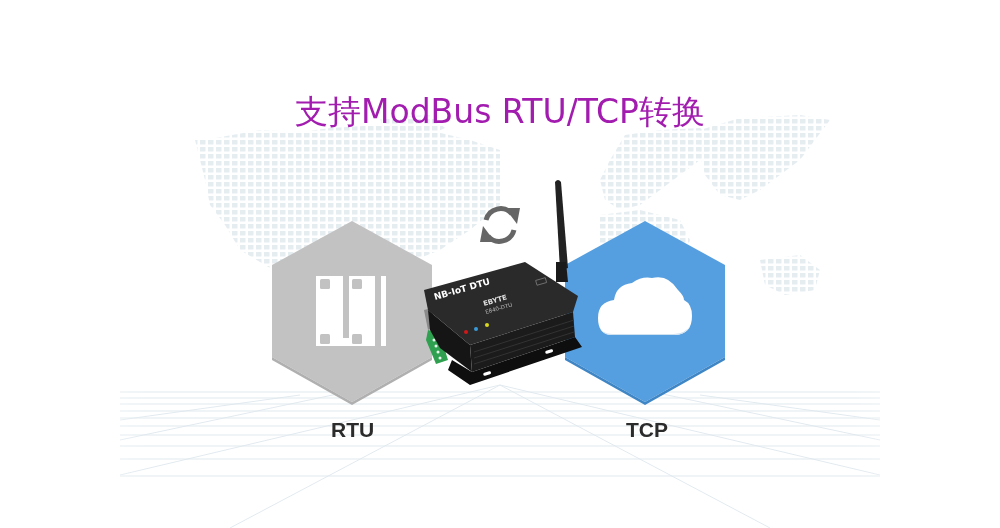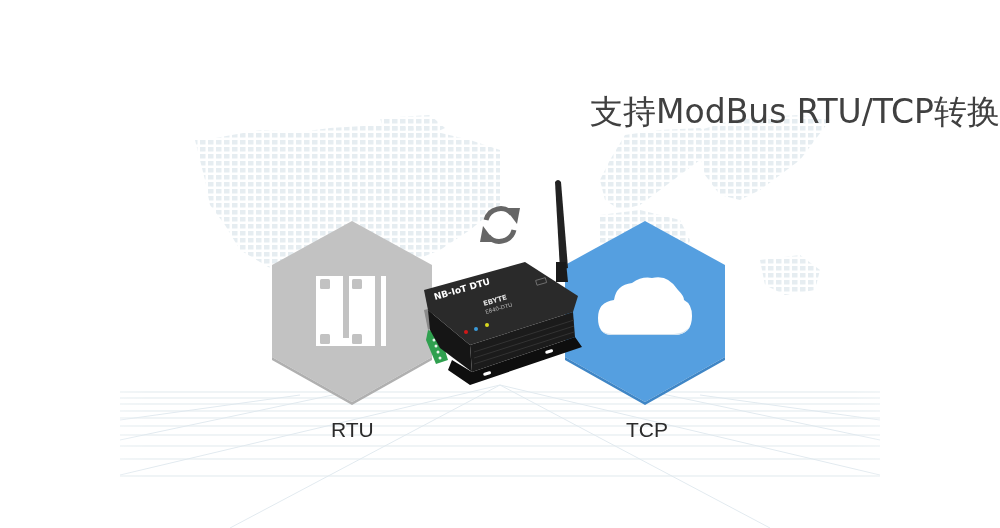--- a/index.html
+++ b/index.html
@@ -1,19 +1,19 @@
 <!DOCTYPE html>
 <html><head>
 <meta charset="utf-8">
 <style>
   html, body { margin: 0; padding: 0; }
   body { width: 1000px; height: 528px; position: relative; overflow: hidden; background: #ffffff; font-family: "DejaVu Sans", "Liberation Sans", sans-serif; }
-  .title { position: absolute; left: 0; right: 0; top: 68px; text-align: right; font-size: 33px; color: #404040; letter-spacing: 0px; font-weight: normal; }
+  .title { position: absolute; left: 0; right: 0; top: 68px; text-align: center; font-size: 33px; color: #a21caf; letter-spacing: 0px; font-weight: normal; }
   .bg-layer { position: absolute; left: 0; top: 0; width: 1000px; height: 528px; }
-  .label { position: absolute; font-size: 21px; color: #2b2b2b; font-family: "Liberation Sans", "DejaVu Sans", sans-serif; }
+  .label { position: absolute; font-size: 21px; color: #2b2b2b; font-family: "Liberation Sans", "DejaVu Sans", sans-serif; font-weight: bold; }
   .label-rtu { left: 331px; top: 418px; }
   .label-tcp { left: 626px; top: 418px; text-align: right; }
   .layer { position: absolute; left: 0; top: 0; }
 </style>
 </head>
 <body>
 
 <svg class="bg-layer" width="1000" height="528" viewBox="0 0 1000 528" xmlns="http://www.w3.org/2000/svg">
   <defs>
     <pattern id="dots" width="8" height="7" patternUnits="userSpaceOnUse">

